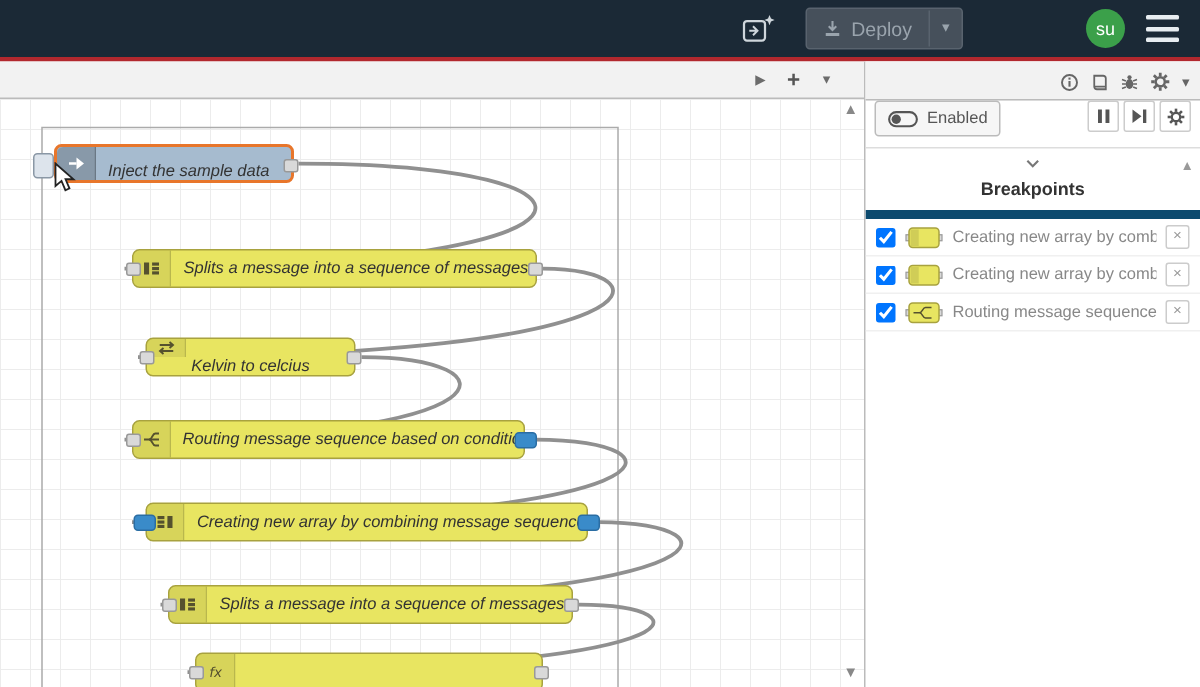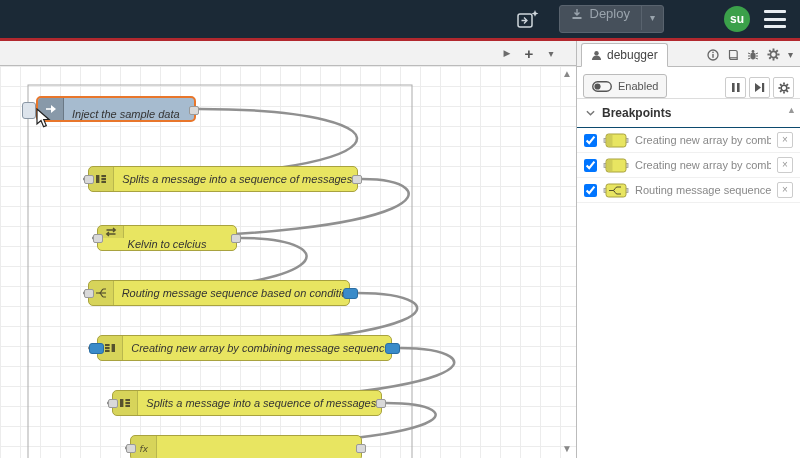--- a/index.html
+++ b/index.html
@@ -1,24 +1,24 @@
 <!DOCTYPE html>
 <html><head>
 <meta charset="utf-8">
 <style>
   html,body{margin:0;padding:0;background:#fff;}
   #app{position:relative;width:800px;height:458px;overflow:hidden;font-family:"Liberation Sans",sans-serif;background:#fff;}
 
   
   .header{position:absolute;left:0;top:0;width:800px;height:38px;background:#1b2936;display:flex;align-items:center;justify-content:flex-end;gap:14px;padding-right:14px;box-sizing:border-box;}
   .flowexp-btn{width:34px;height:26px;display:flex;align-items:center;justify-content:center;cursor:pointer;}
-  .deploy-btn{display:flex;align-items:flex-start;height:26px;background:#46505b;border:1px solid #59636e;border-radius:3px;color:#9aa4ad;}
+  .deploy-btn{display:flex;align-items:center;height:26px;background:#46505b;border:1px solid #59636e;border-radius:3px;color:#9aa4ad;}
   .deploy-main{display:flex;align-items:center;gap:7px;padding:0 11px;font-size:13px;}
   .deploy-caret{border-left:1px solid #59636e;padding:0 8px;font-size:10px;line-height:24px;color:#9aa4ad;}
-  .avatar{width:26px;height:26px;border-radius:50%;background:#3ba04a;color:#fff;font-size:12px;font-weight:bold;display:flex;align-items:center;justify-content:center;margin-left:46px;}
+  .avatar{width:26px;height:26px;border-radius:50%;background:#3ba04a;color:#fff;font-size:12px;font-weight:normal;display:flex;align-items:center;justify-content:center;margin-left:68px;}
   .hamburger{width:22px;height:18px;display:flex;flex-direction:column;justify-content:space-between;cursor:pointer;}
   .hamburger span{display:block;height:3px;background:#e8edf1;border-radius:1px;}
   .redline{position:absolute;left:0;top:38px;width:800px;height:3px;background:#b2282e;}
 
   
   .wstabbar{position:absolute;left:0;top:41px;width:576px;height:25px;background:#f2f2f2;border-bottom:1px solid #bbb;box-sizing:border-box;display:flex;align-items:center;justify-content:flex-end;gap:4px;padding-right:16px;}
   .tabbar-btn{min-width:18px;text-align:center;color:#6c6c6c;cursor:pointer;}
   .tabbar-btn.play{font-size:9px;}
   .tabbar-btn.plus{font-size:15px;font-weight:bold;color:#555;}
   .tabbar-btn.caret{font-size:10px;}
@@ -46,28 +46,28 @@
   .cursor{position:absolute;pointer-events:none;}
 
   
   .sidebar{position:absolute;left:576px;top:41px;width:224px;height:417px;border-left:1px solid #bbb;box-sizing:border-box;background:#fff;display:flex;flex-direction:column;}
   .sb-tabs{height:25px;background:#f2f2f2;border-bottom:1px solid #bbb;display:flex;align-items:flex-end;flex:none;}
   .sb-tab{display:flex;align-items:center;gap:5px;background:#fff;border:1px solid #bbb;border-bottom:1px solid #fff;border-radius:3px 3px 0 0;height:24px;box-sizing:border-box;padding:0 9px;margin-left:4px;margin-bottom:-1px;font-size:12px;color:#444;cursor:pointer;}
   .sb-tab-icons{margin-left:auto;display:flex;align-items:center;gap:8px;padding:0 7px 5px 0;}
   .sb-tab-icons .ticon{cursor:pointer;display:flex;align-items:center;}
   .sb-tab-icons .caret{font-size:10px;color:#666;}
 
-  .sb-toolbar{height:31px;border-bottom:1px solid #ddd;display:flex;align-items:flex-end;gap:6px;padding:0 6px;flex:none;}
+  .sb-toolbar{height:31px;border-bottom:1px solid #ddd;display:flex;align-items:flex-start;gap:6px;padding:0 6px;flex:none;}
   .enabled-btn{display:flex;align-items:center;gap:6px;border:1px solid #bbb;border-radius:3px;background:#f6f6f6;height:22px;padding:0 8px;font-size:11px;color:#555;cursor:pointer;}
   .sb-toolbar .right{margin-left:auto;display:flex;align-items:center;gap:3px;}
   .icon-sq{width:21px;height:21px;border:1px solid #ccc;border-radius:2px;background:#fff;display:flex;align-items:center;justify-content:center;cursor:pointer;box-sizing:border-box;}
 
   .sb-content{position:relative;flex:1;overflow:hidden;}
   .scroll-up-sb{position:absolute;right:4px;top:6px;font-size:9px;color:#999;cursor:pointer;}
-  .sec-header{display:flex;align-items:center;gap:7px;padding:7px 9px;font-size:12px;font-weight:bold;color:#333;border-bottom:1px solid #0c4a6e;}
+  .sec-header{display:flex;align-items:center;gap:7px;padding:7px 9px;font-size:12px;font-weight:bold;color:#333;border-bottom:6px solid #0c4a6e;flex-direction:column;}
   .bp-row{display:flex;align-items:center;gap:6px;padding:4px 7px;border-bottom:1px solid #f0f0f0;font-size:11px;color:#888;}
   .bp-row input{margin:0;width:13px;height:13px;cursor:pointer;}
   .bp-label{flex:1;white-space:nowrap;overflow:hidden;}
   .x-btn{width:16px;height:16px;border:1px solid #ccc;border-radius:2px;background:#fff;color:#999;font-size:10px;line-height:14px;text-align:center;cursor:pointer;box-sizing:border-box;flex:none;}
   .filter-btn{margin-left:auto;display:flex;align-items:center;gap:4px;border:1px solid #ccc;border-radius:2px;background:#fff;font-size:10px;font-weight:normal;color:#777;padding:2px 6px;cursor:pointer;}
 </style>
 </head>
 <body>
 
 <div id="app">
@@ -216,27 +216,20 @@
       <path d="M3 1 L3 16 L7 12.6 L9.6 18.8 L12.3 17.6 L9.7 11.5 L15 11.5 Z" fill="#fff" stroke="#222" stroke-width="1.2"></path>
     </svg>
 
     <span class="scroll-up-canvas">▲</span>
     <span class="scroll-dn-canvas">▼</span>
   </div>
 
   <div class="sidebar">
 
     <div class="sb-tabs">
-      <div class="sb-tab">
-        <svg width="11" height="11" viewBox="0 0 12 12">
-            <circle cx="6" cy="3.6" r="2.4" fill="#666"></circle>
-            <path d="M1 11 a5 5 0 0 1 10 0 Z" fill="#666"></path>
-          </svg>
-        <span>debugger</span>
-      </div>
       <div class="sb-tab-icons">
         <span class="ticon">
           <svg width="12" height="12" viewBox="0 0 12 12">
               <circle cx="6" cy="6" r="5" fill="none" stroke="#666" stroke-width="1.3"></circle>
               <rect x="5.3" y="5" width="1.4" height="3.8" fill="#666"></rect>
               <rect x="5.3" y="2.7" width="1.4" height="1.4" fill="#666"></rect>
             </svg>
         </span>
         <span class="ticon">
           <svg width="12" height="12" viewBox="0 0 12 12">

